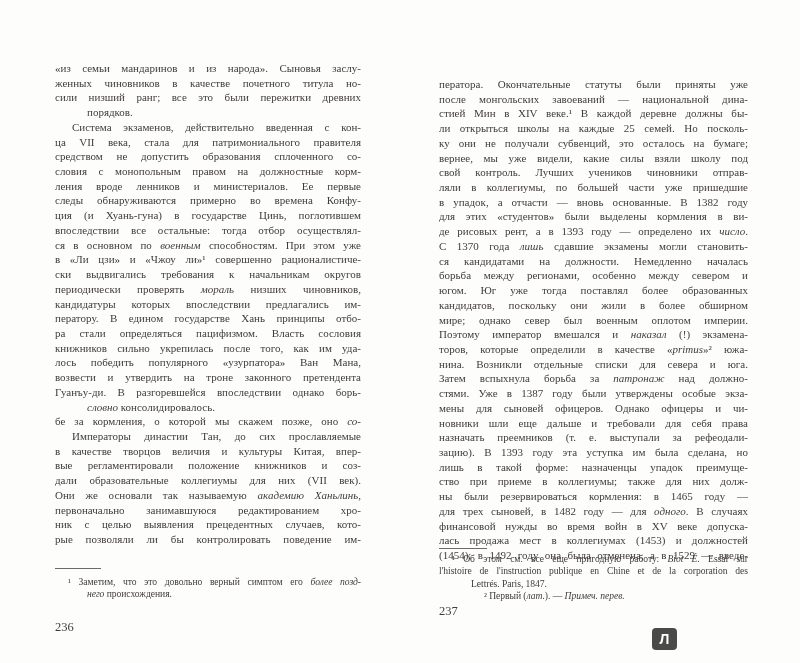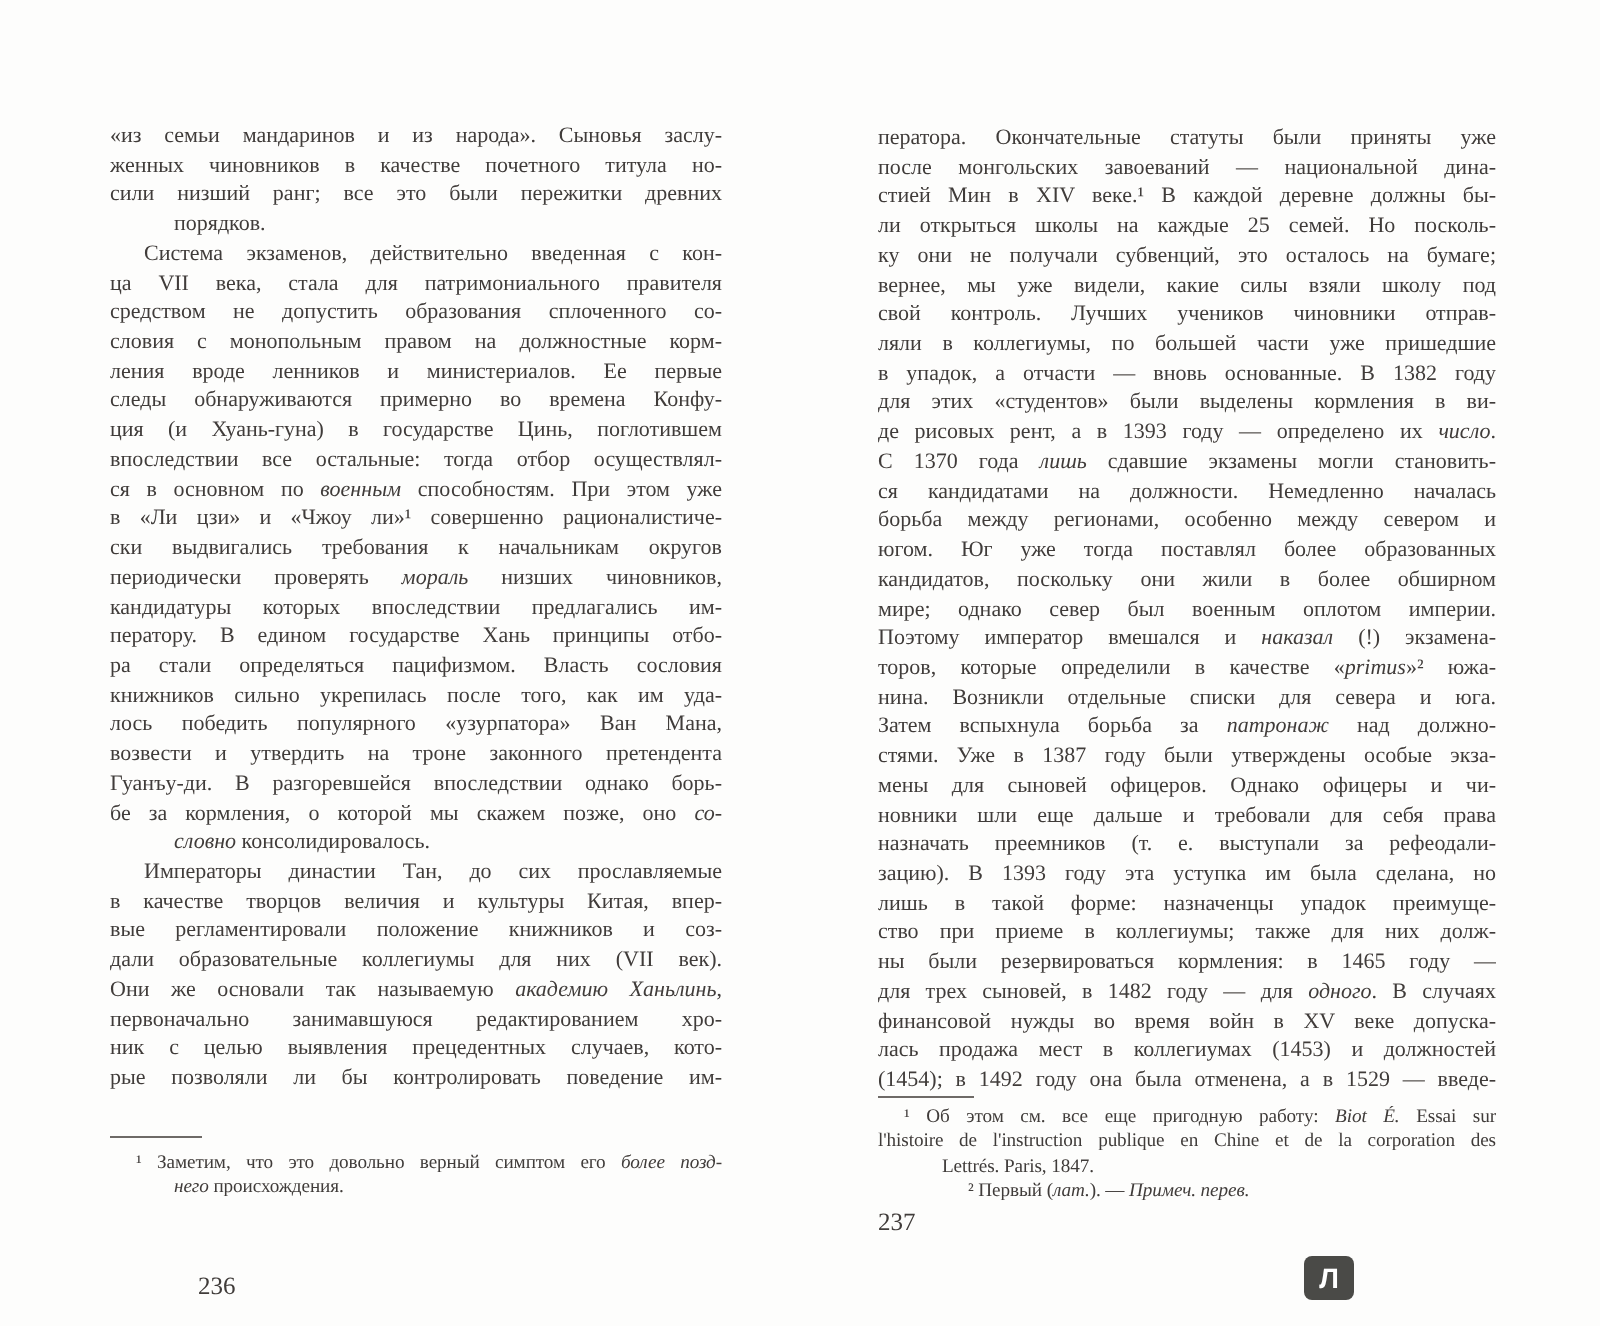--- a/index.html
+++ b/index.html
@@ -72,41 +72,41 @@
         <div class="line"><span>в «Ли цзи» и «Чжоу ли»¹ совершенно рационалистиче-</span></div>
         <div class="line"><span>ски выдвигались требования к начальникам округов</span></div>
         <div class="line"><span>периодически проверять </span><i>мораль</i><span> низших чиновников,</span></div>
         <div class="line"><span>кандидатуры которых впоследствии предлагались им-</span></div>
         <div class="line"><span>ператору. В едином государстве Хань принципы отбо-</span></div>
         <div class="line"><span>ра стали определяться пацифизмом. Власть сословия</span></div>
         <div class="line"><span>книжников сильно укрепилась после того, как им уда-</span></div>
         <div class="line"><span>лось победить популярного «узурпатора» Ван Мана,</span></div>
         <div class="line"><span>возвести и утвердить на троне законного претендента</span></div>
         <div class="line"><span>Гуанъу-ди. В разгоревшейся впоследствии однако борь-</span></div>
+        <div class="line endline"><i>словно</i><span> консолидировалось.</span></div>
         <div class="line"><span>бе за кормления, о которой мы скажем позже, оно </span><i>со-</i></div>
-        <div class="line endline"><i>словно</i><span> консолидировалось.</span></div>
         <div class="line indent"><span>Императоры династии Тан, до сих прославляемые</span></div>
         <div class="line"><span>в качестве творцов величия и культуры Китая, впер-</span></div>
         <div class="line"><span>вые регламентировали положение книжников и соз-</span></div>
         <div class="line"><span>дали образовательные коллегиумы для них (VII век).</span></div>
         <div class="line"><span>Они же основали так называемую </span><i>академию Ханьлинь</i><span>,</span></div>
         <div class="line"><span>первоначально занимавшуюся редактированием хро-</span></div>
         <div class="line"><span>ник с целью выявления прецедентных случаев, кото-</span></div>
         <div class="line"><span>рые позволяли ли бы контролировать поведение им-</span></div>
       </div>
     <div class="frule" style="left:55px;top:568px;width:46px;"></div>
     <div class="textblock footnote" style="left:55px;top:576px;width:306px;">
         <div class="line indent"><span>¹ Заметим, что это довольно верный симптом его </span><i>более позд-</i></div>
         <div class="line endline"><i>него</i><span> происхождения.</span></div>
       </div>
-    <div class="pagenum" style="left:55px;top:636px;width:60px;margin-left:44px;">236</div>
+    <div class="pagenum" style="left:55px;top:620px;width:60px;">236</div>
   </section>
 
   <section>
-    <div class="textblock" style="left:439px;top:62px;width:309px;">
+    <div class="textblock" style="left:439px;top:77px;width:309px;">
         <div class="line"><span>ператора. Окончательные статуты были приняты уже</span></div>
         <div class="line"><span>после монгольских завоеваний — национальной дина-</span></div>
         <div class="line"><span>стией Мин в XIV веке.¹ В каждой деревне должны бы-</span></div>
         <div class="line"><span>ли открыться школы на каждые 25 семей. Но посколь-</span></div>
         <div class="line"><span>ку они не получали субвенций, это осталось на бумаге;</span></div>
         <div class="line"><span>вернее, мы уже видели, какие силы взяли школу под</span></div>
         <div class="line"><span>свой контроль. Лучших учеников чиновники отправ-</span></div>
         <div class="line"><span>ляли в коллегиумы, по большей части уже пришедшие</span></div>
         <div class="line"><span>в упадок, а отчасти — вновь основанные. В 1382 году</span></div>
         <div class="line"><span>для этих «студентов» были выделены кормления в ви-</span></div>

